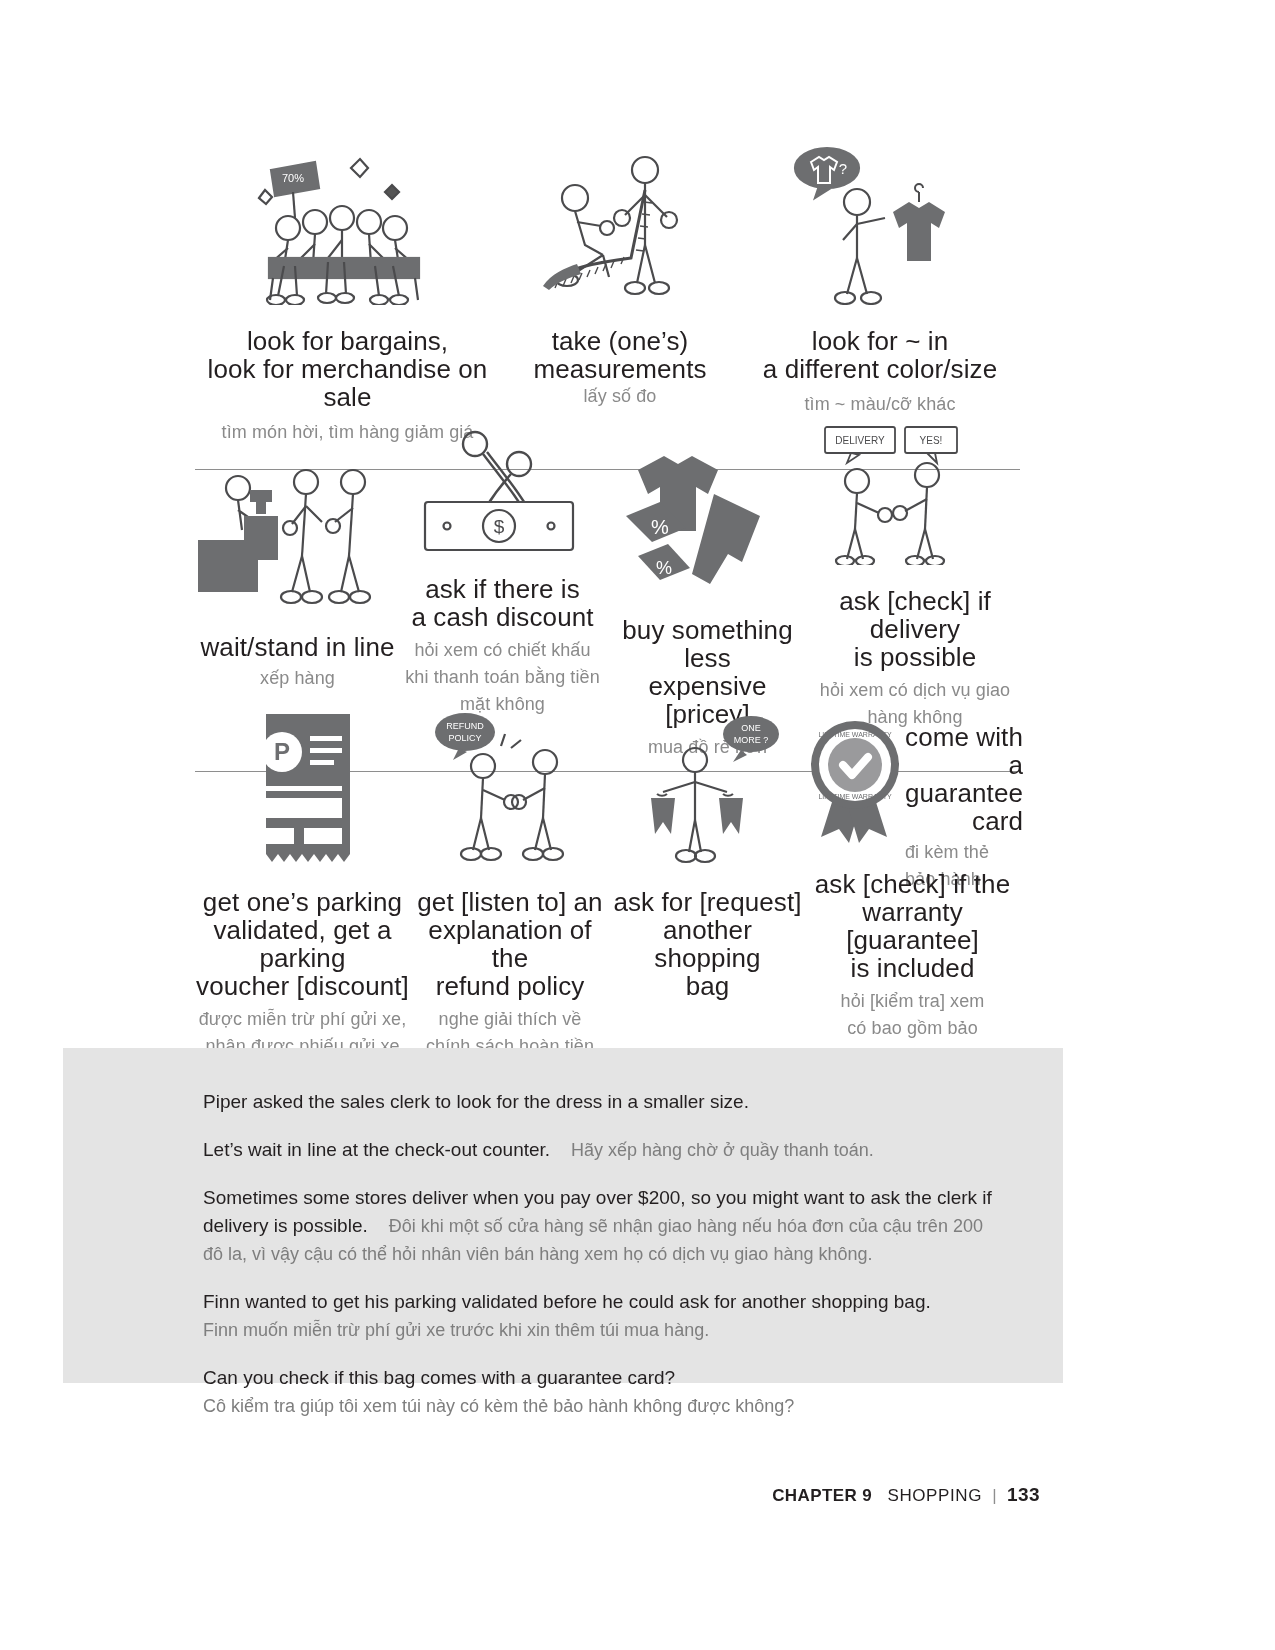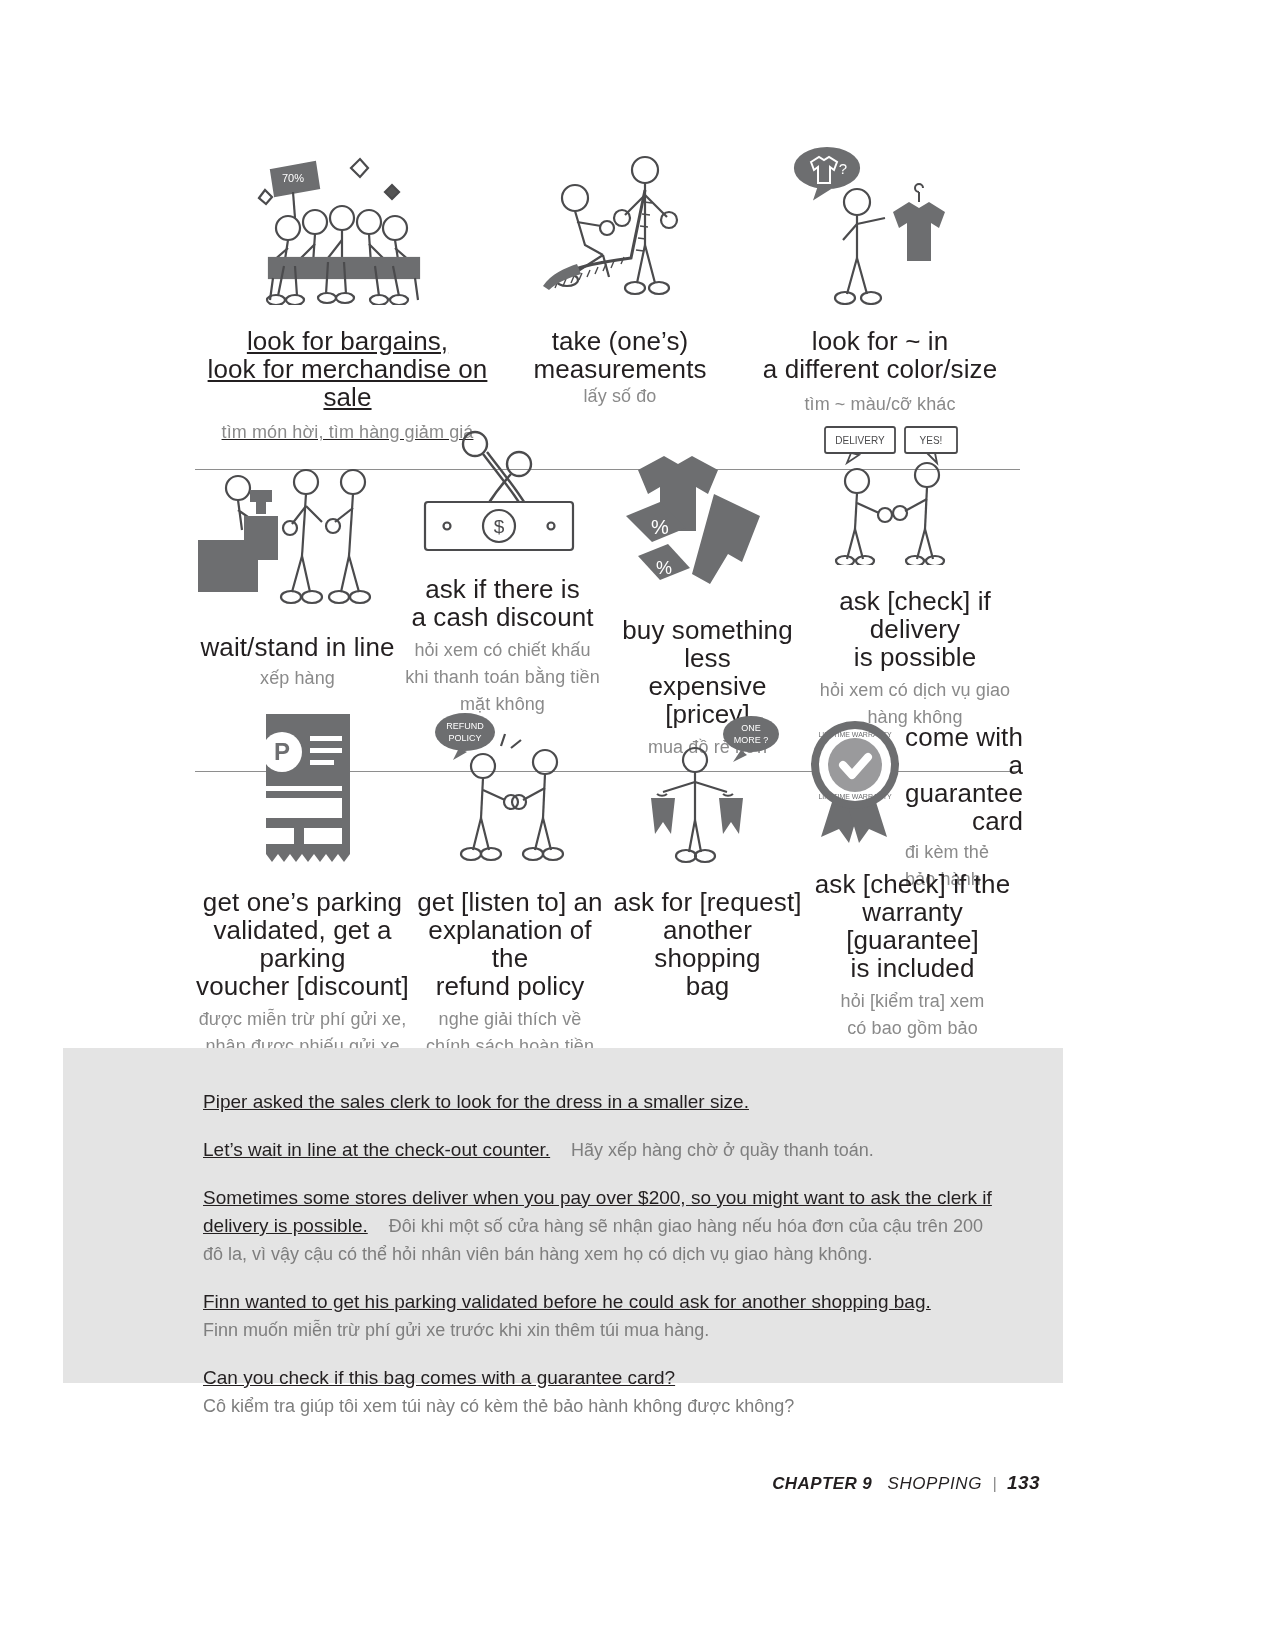--- a/index.html
+++ b/index.html
@@ -39,55 +39,54 @@
   
   .examples {
     position: absolute;
     left: 63px; top: 1048px;
     width: 1000px; height: 335px;
     background: #e4e4e4;
   }
   .examples-inner { padding: 40px 60px 0 140px; }
   .ex-group { margin-bottom: 20px; }
   .ex-en {
-    font-size: 19px; line-height: 28px; color: #231f20; text-decoration: underline;
+    font-size: 19px; line-height: 28px; color: #231f20;
   }
   .ex-vi {
     font-size: 18px; line-height: 28px; color: #7e7e7e;
   }
   .ex-vi.inline { display: inline; }
   .ex-en.inline { display: inline; }
   .gap { display: inline-block; width: 12px; }
 
   
   .footer {
     position: absolute;
-    right: 235px; bottom: 156px;
+    right: 235px; bottom: 144px;
     font-size: 17px;
     color: #231f20;
     letter-spacing: 0.4px;
     white-space: nowrap;
-    font-style: italic;
   }
   .footer .ch { font-weight: bold; }
   .footer .sec { letter-spacing: 0.6px; }
   .footer .bar { color: #8e8e8e; margin: 0 5px; }
   .footer .pg { font-weight: bold; font-size: 19px; }
 
   svg { display: block; }
 </style>
 </head>
 <body>
 
 <div class="page">
 
   <div class="vocab-section" style="top:140px;">
     <div class="row">
 
-      <div class="cell" style="width:305px;text-decoration:underline;">
+      <div class="cell" style="width:305px;">
         <div class="art" style="height:165px;">
           <svg width="210" height="165" viewBox="0 0 210 165">
             <g fill="none" stroke="#4b4b4d" stroke-width="2.2">
 
               <polygon points="28,30 72,22 76,48 32,56" fill="#6d6e70" stroke="#6d6e70"></polygon>
               <line x1="50" y1="52" x2="52" y2="78" stroke="#4b4b4d"></line>
 
               <path d="M16,58 l6,-8 l7,7 l-6,7 z" fill="#fff"></path>
               <path d="M108,28 l9,-9 l8,9 l-8,9 z" fill="#fff"></path>
               <path d="M142,52 l7,-7 l7,7 l-7,7 z" fill="#555"></path>

